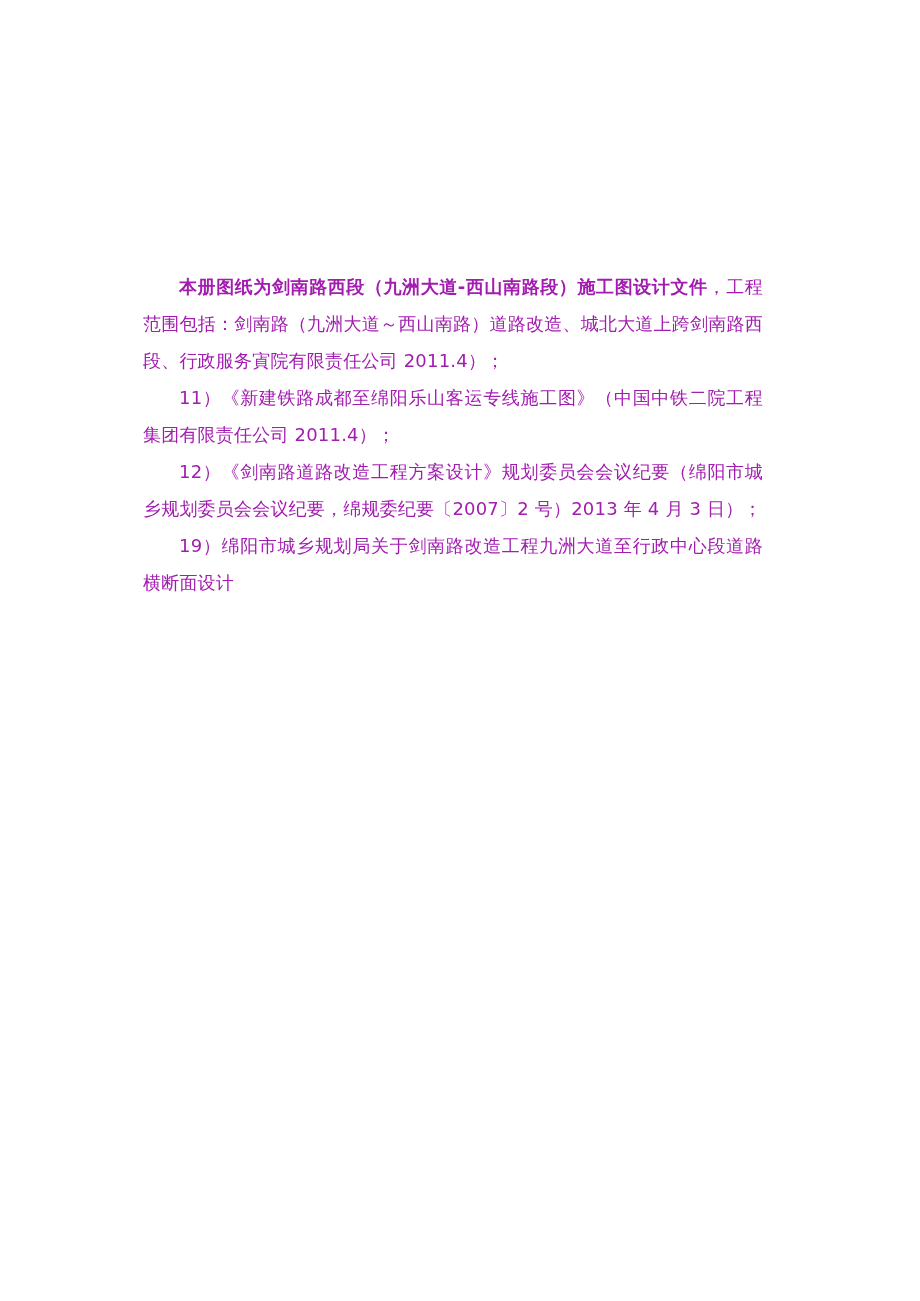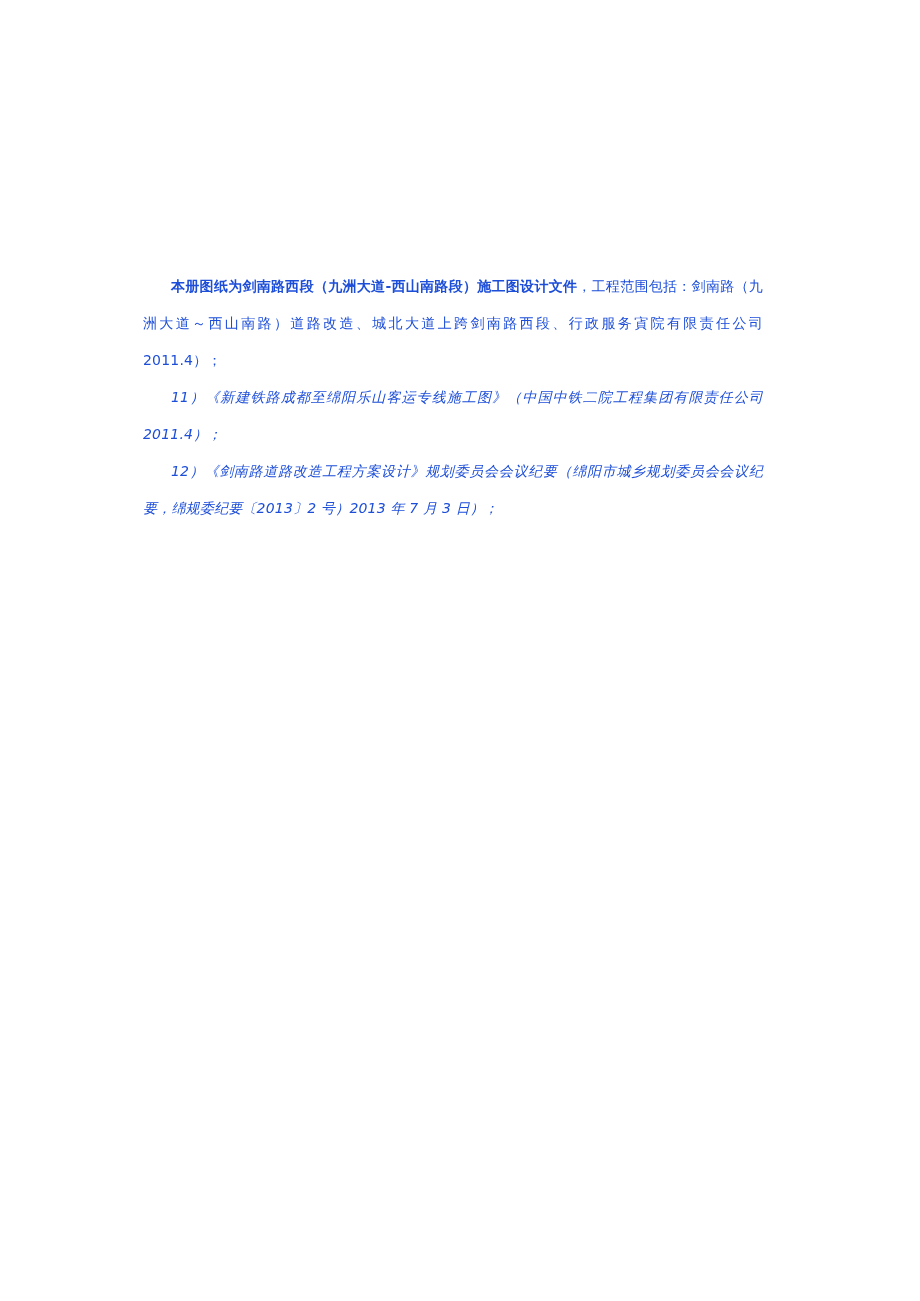--- a/index.html
+++ b/index.html
@@ -15,52 +15,52 @@
     font-family: "DejaVu Sans", "Liberation Sans", sans-serif;
     overflow: hidden;
   }
   .doc-body {
     position: absolute;
     left: 143px;
     top: 268px;
     width: 620px;
   }
   .para {
-    font-size: 14px;
+    font-size: 18px;
     line-height: 37px;
-    color: #1d4ed8;
+    color: #a21caf;
     text-align: justify;
     text-justify: inter-ideograph;
     letter-spacing: 0.2px;
     margin: 0;
   }
   .para.indent {
     text-indent: 2em;
-    font-style: italic;
   }
   .para.first {
     text-indent: 2em;
   }
   .para.first .lead {
     font-weight: bold;
   }
 </style>
 </head>
 <body>
 
 <div class="page">
   <div class="doc-body">
 
     <p class="para first"><span class="lead">本册图纸为剑南路西段（九洲大道-西山南路段）施工图设计文件</span><span>，工程范围包括：剑南路（九洲大道～西山南路）道路改造、城北大道上跨剑南路西段、行政服务寊院有限责任公司 2011.4）；</span></p>
 
     <p class="para indent">11）《新建铁路成都至绵阳乐山客运专线施工图》（中国中铁二院工程集团有限责任公司 2011.4）；</p>
 
-    <p class="para indent">12）《剑南路道路改造工程方案设计》规划委员会会议纪要（绵阳市城乡规划委员会会议纪要，绵规委纪要〔2013〕2 号）2013 年 7 月 3 日）；</p>
+    <p class="para indent">12）《剑南路道路改造工程方案设计》规划委员会会议纪要（绵阳市城乡规划委员会会议纪要，绵规委纪要〔2007〕2 号）2013 年 4 月 3 日）；</p>
 
 
 
 
 
 
 
+    <p class="para indent">19）绵阳市城乡规划局关于剑南路改造工程九洲大道至行政中心段道路横断面设计</p>
 
   </div>
 </div>
 
 </body></html>

